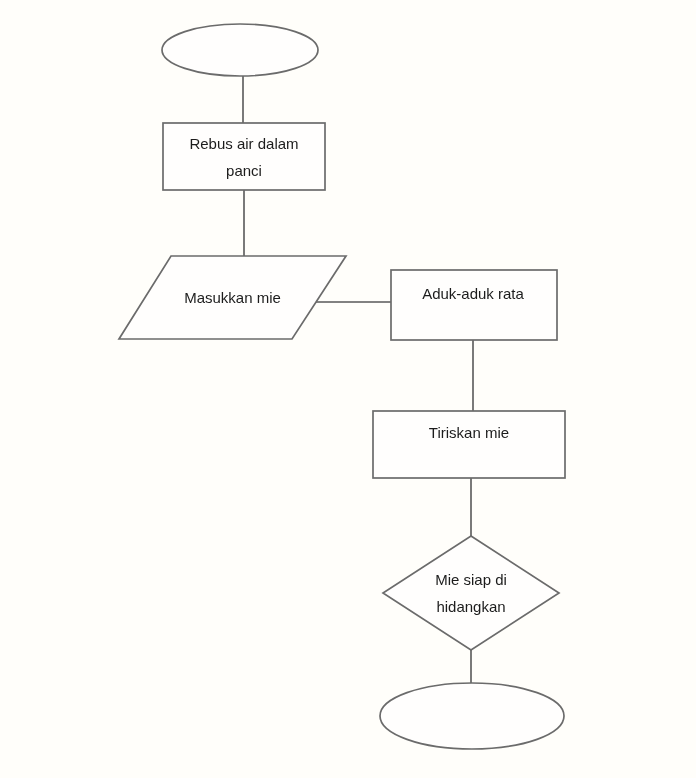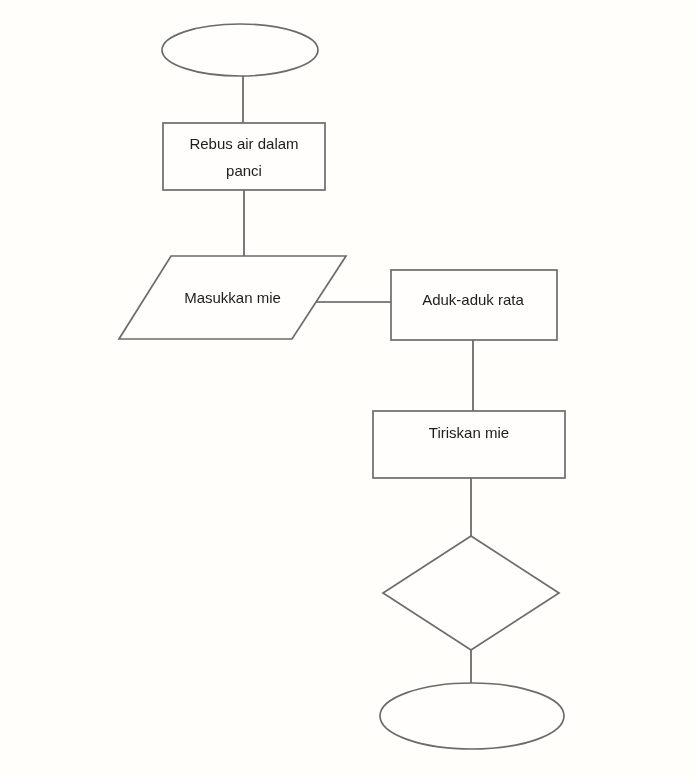--- a/index.html
+++ b/index.html
@@ -80,23 +80,27 @@
 
   <div class="label" style="left:119px; top:256px; width:227px; height:83px;">
     <span>Masukkan mie</span>
   </div>
 
   <div class="label" style="left:163px; top:123px; width:162px; height:67px;">
     <span>Rebus air dalam</span>
     <span>panci</span>
   </div>
 
-  <div class="label top-aligned" style="left:391px; top:270px; width:164px; height:70px; padding-top:16px;">
+  <div class="label top-aligned" style="left:391px; top:270px; width:164px; height:70px; padding-top:10px;">
     <span>Aduk-aduk rata</span>
   </div>
 
   <div class="label top-aligned" style="left:373px; top:411px; width:192px; height:67px; padding-top:8px;">
     <span>Tiriskan mie</span>
   </div>
 
+  <div class="label" style="left:383px; top:536px; width:176px; height:114px;">
+    <span>Mie siap di</span>
+    <span>hidangkan</span>
+  </div>
 
 
 </div>
 
 </body></html>

